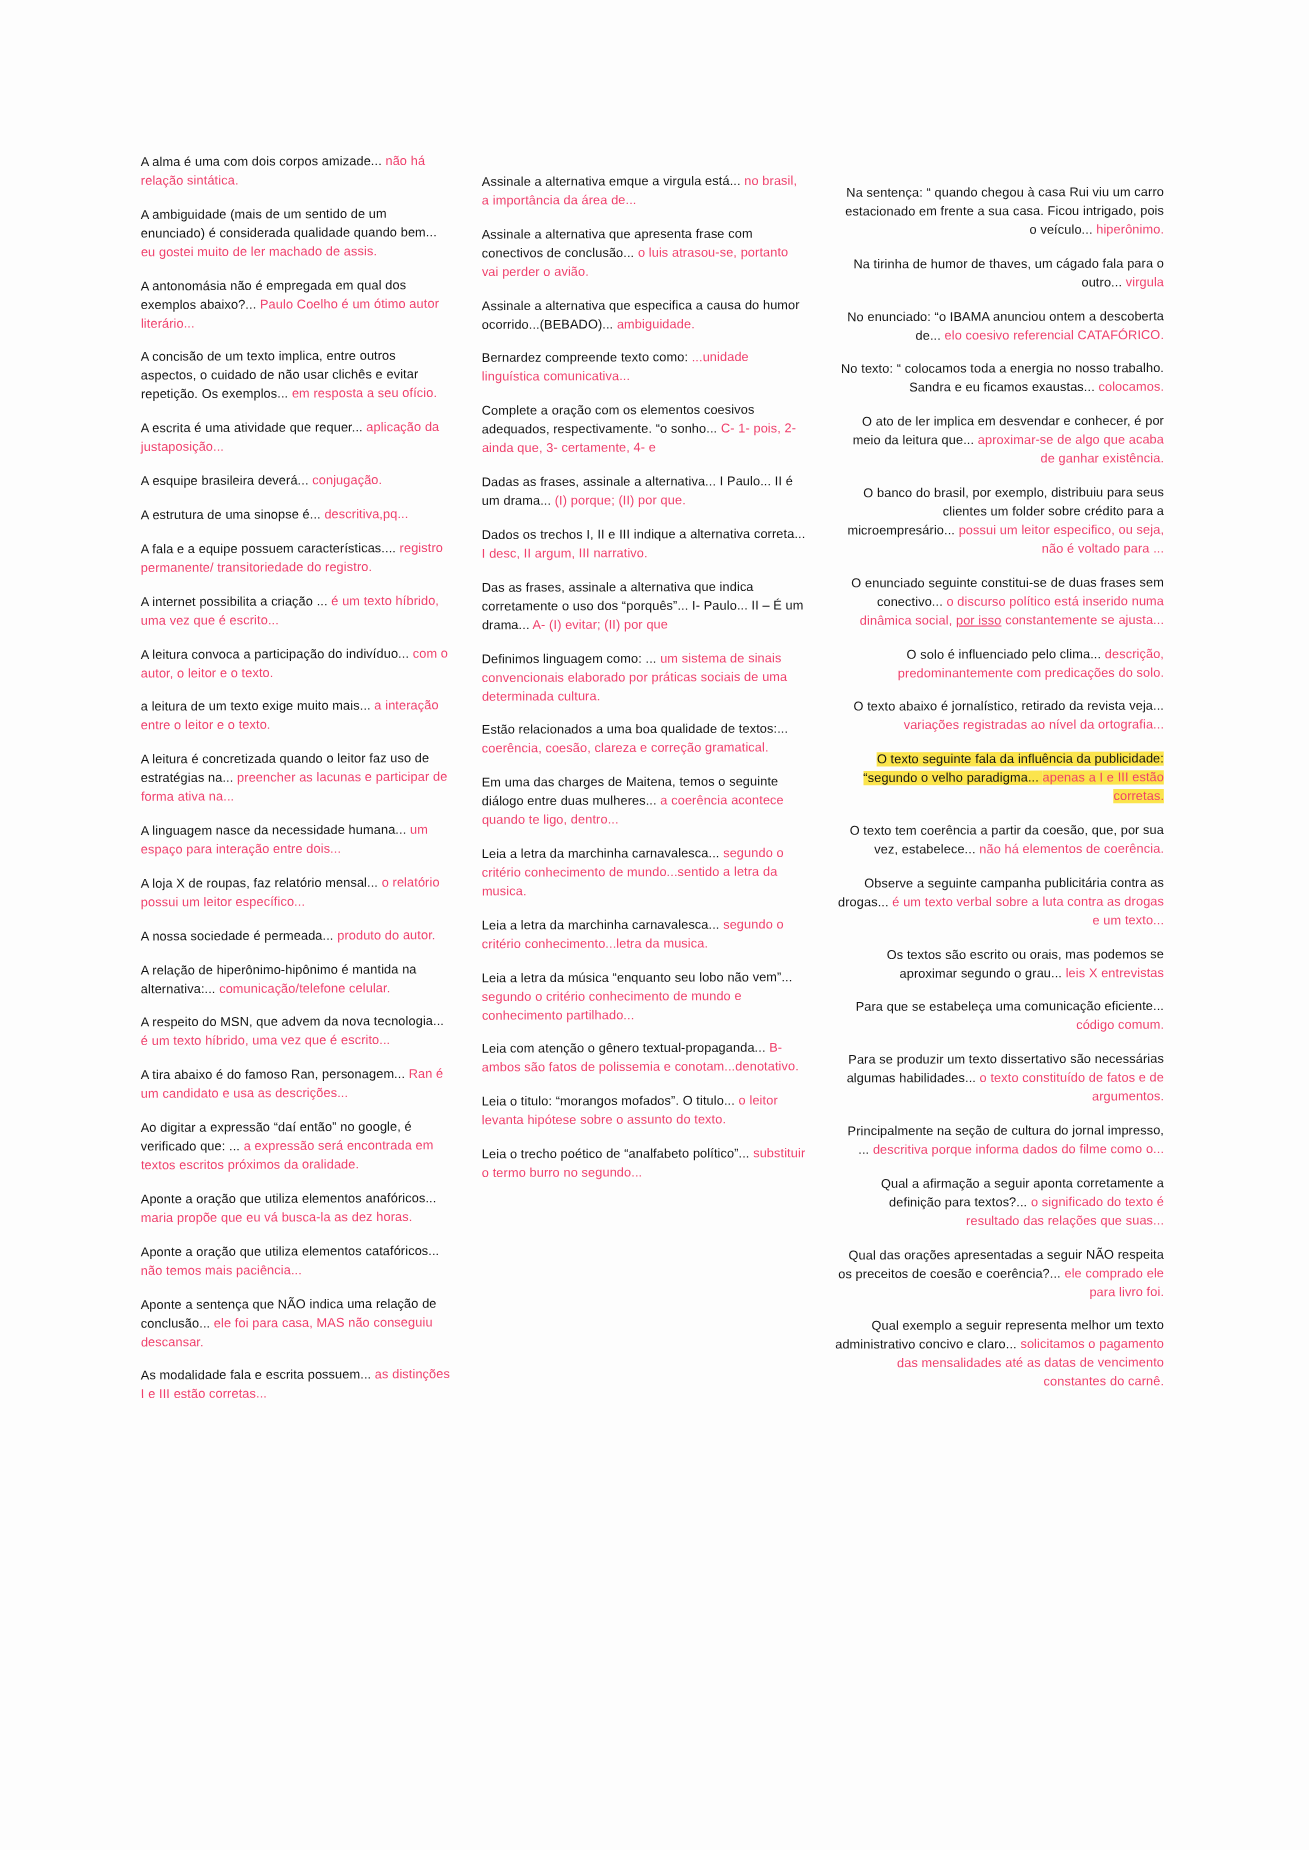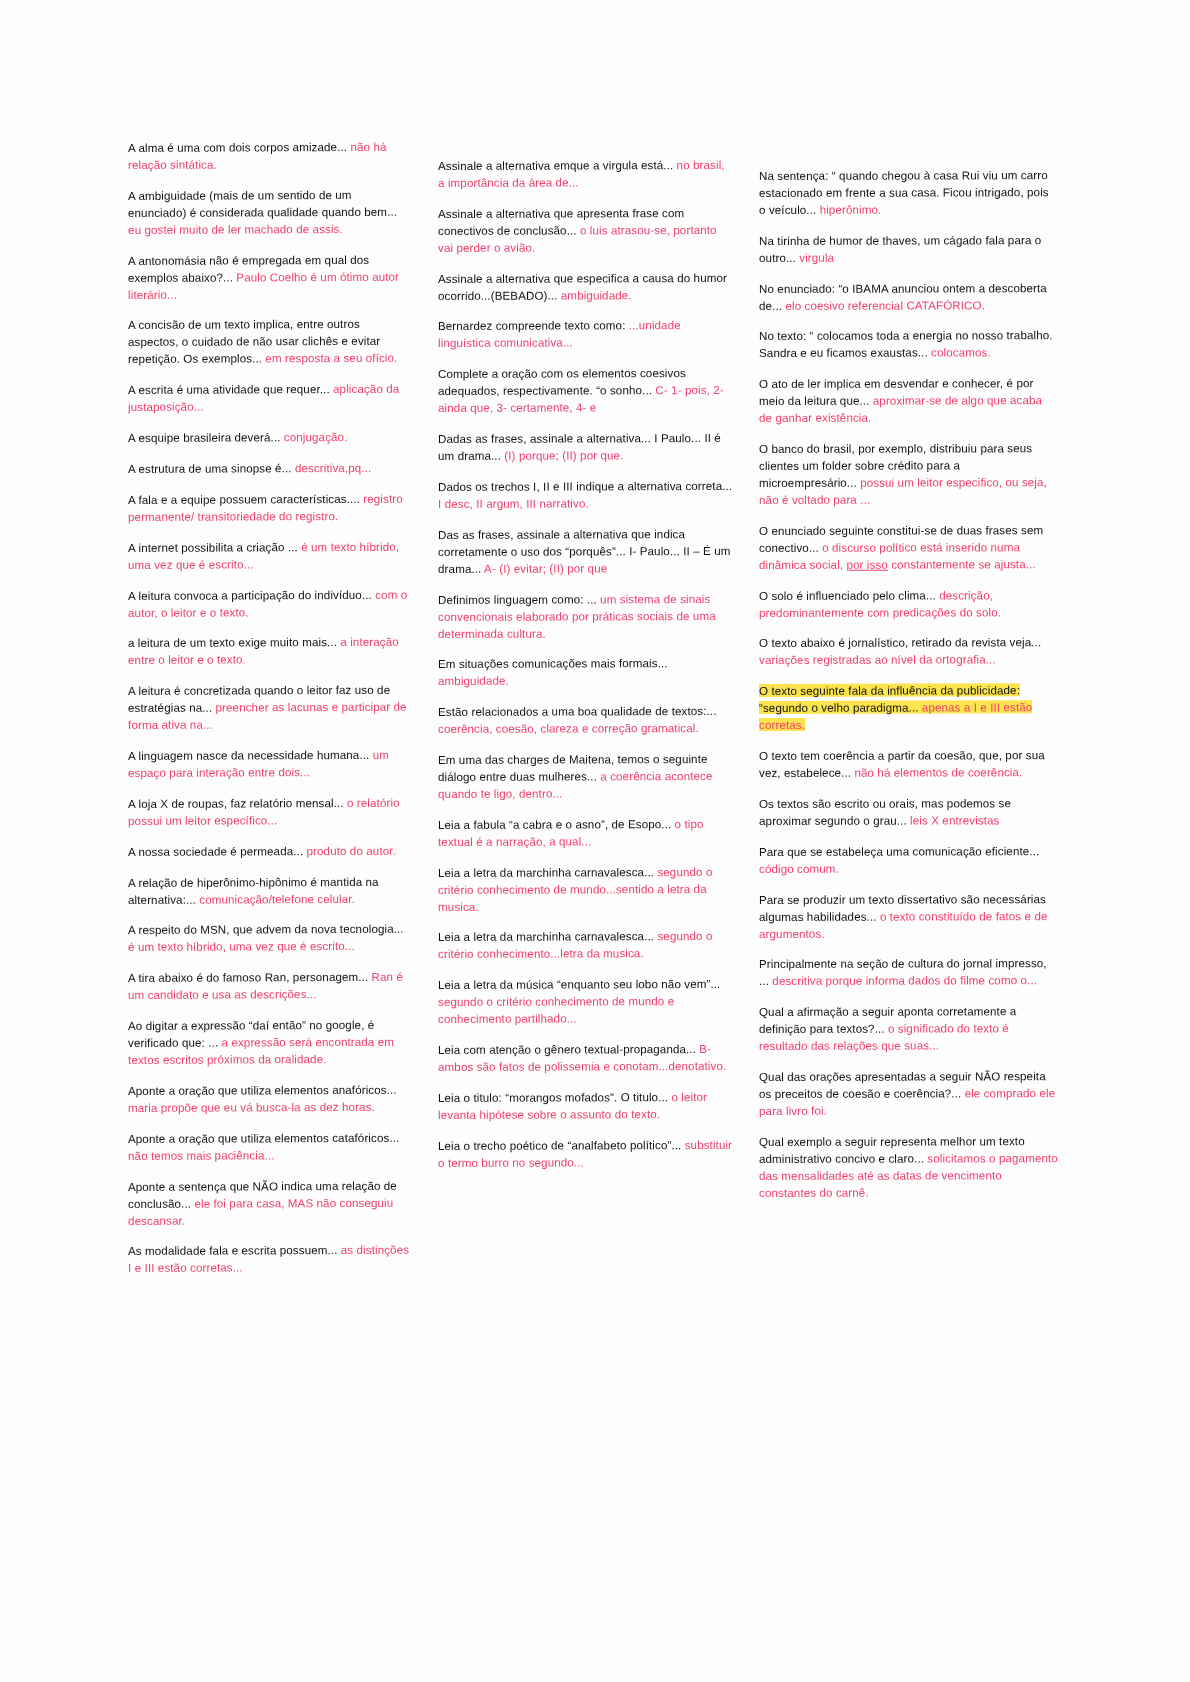--- a/index.html
+++ b/index.html
@@ -58,21 +58,21 @@
     background: #fbe44d;
     box-decoration-break: clone;
     -webkit-box-decoration-break: clone;
   }
   .a .u {
     text-decoration: underline;
   }
   
   .col-1 .entry { transform: rotate(-0.25deg); transform-origin: left center; }
   .col-2 .entry { transform: rotate(-0.2deg); transform-origin: left center; }
-  .col-3 .entry { transform: rotate(-0.15deg); transform-origin: left center; }
+  .col-3 .entry { transform: rotate(-0.15deg); transform-origin: left center; text-align: right; }
 </style>
 </head>
 <body>
 
 <div class="page">
   <div class="columns">
     <div class="col col-1">
         <div class="entry"><span class="q">A alma é uma com dois corpos amizade... </span><span class="a">não há relação sintática.</span></div>
         <div class="entry"><span class="q">A ambiguidade (mais de um sentido de um enunciado) é considerada qualidade quando bem... </span><span class="a">eu gostei muito de ler machado de assis.</span></div>
         <div class="entry"><span class="q">A antonomásia não é empregada em qual dos exemplos abaixo?... </span><span class="a">Paulo Coelho é um ótimo autor literário...</span></div>
@@ -100,43 +100,42 @@
     <div class="col col-2">
         <div class="entry"><span class="q">Assinale a alternativa emque a virgula está... </span><span class="a">no brasil, a importância da área de...</span></div>
         <div class="entry"><span class="q">Assinale a alternativa que apresenta frase com conectivos de conclusão... </span><span class="a">o luis atrasou-se, portanto vai perder o avião.</span></div>
         <div class="entry"><span class="q">Assinale a alternativa que especifica a causa do humor ocorrido...(BEBADO)... </span><span class="a">ambiguidade.</span></div>
         <div class="entry"><span class="q">Bernardez compreende texto como: </span><span class="a">...unidade linguística comunicativa...</span></div>
         <div class="entry"><span class="q">Complete a oração com os elementos coesivos adequados, respectivamente. “o sonho... </span><span class="a">C- 1- pois, 2- ainda que, 3- certamente, 4- e</span></div>
         <div class="entry"><span class="q">Dadas as frases, assinale a alternativa... I Paulo... II é um drama... </span><span class="a">(I) porque; (II) por que.</span></div>
         <div class="entry"><span class="q">Dados os trechos I, II e III indique a alternativa correta... </span><span class="a">I desc, II argum, III narrativo.</span></div>
         <div class="entry"><span class="q">Das as frases, assinale a alternativa que indica corretamente o uso dos “porquês”... I- Paulo... II – É um drama... </span><span class="a">A- (I) evitar; (II) por que</span></div>
         <div class="entry"><span class="q">Definimos linguagem como: ... </span><span class="a">um sistema de sinais convencionais elaborado por práticas sociais de uma determinada cultura.</span></div>
-        <div class="entry"><span class="q">Em situações comunicações mais formais... </span><span class="a">ambiguidade.</span></div>
         <div class="entry"><span class="q">Estão relacionados a uma boa qualidade de textos:... </span><span class="a">coerência, coesão, clareza e correção gramatical.</span></div>
         <div class="entry"><span class="q">Em uma das charges de Maitena, temos o seguinte diálogo entre duas mulheres... </span><span class="a">a coerência acontece quando te ligo, dentro...</span></div>
-        <div class="entry"><span class="q">Leia a fabula “a cabra e o asno”, de Esopo... </span><span class="a">o tipo textual é a narração, a qual...</span></div>
         <div class="entry"><span class="q">Leia a letra da marchinha carnavalesca... </span><span class="a">segundo o critério conhecimento de mundo...sentido a letra da musica.</span></div>
         <div class="entry"><span class="q">Leia a letra da marchinha carnavalesca... </span><span class="a">segundo o critério conhecimento...letra da musica.</span></div>
         <div class="entry"><span class="q">Leia a letra da música “enquanto seu lobo não vem”... </span><span class="a">segundo o critério conhecimento de mundo e conhecimento partilhado...</span></div>
         <div class="entry"><span class="q">Leia com atenção o gênero textual-propaganda... </span><span class="a">B-ambos são fatos de polissemia e conotam...denotativo.</span></div>
         <div class="entry"><span class="q">Leia o titulo: “morangos mofados”. O titulo... </span><span class="a">o leitor levanta hipótese sobre o assunto do texto.</span></div>
         <div class="entry"><span class="q">Leia o trecho poético de “analfabeto político”... </span><span class="a">substituir o termo burro no segundo...</span></div>
       </div>
     <div class="col col-3">
         <div class="entry"><span class="q">Na sentença: “ quando chegou à casa Rui viu um carro estacionado em frente a sua casa. Ficou intrigado, pois o veículo... </span><span class="a">hiperônimo.</span></div>
         <div class="entry"><span class="q">Na tirinha de humor de thaves, um cágado fala para o outro... </span><span class="a">virgula</span></div>
         <div class="entry"><span class="q">No enunciado: “o IBAMA anunciou ontem a descoberta de... </span><span class="a">elo coesivo referencial CATAFÓRICO.</span></div>
         <div class="entry"><span class="q">No texto: “ colocamos toda a energia no nosso trabalho. Sandra e eu ficamos exaustas... </span><span class="a">colocamos.</span></div>
         <div class="entry"><span class="q">O ato de ler implica em desvendar e conhecer, é por meio da leitura que... </span><span class="a">aproximar-se de algo que acaba de ganhar existência.</span></div>
         <div class="entry"><span class="q">O banco do brasil, por exemplo, distribuiu para seus clientes um folder sobre crédito para a microempresário... </span><span class="a">possui um leitor especifico, ou seja, não é voltado para ...</span></div>
         <div class="entry"><span class="q">O enunciado seguinte constitui-se de duas frases sem conectivo... </span><span class="a">o discurso político está inserido numa dinâmica social, <span class="u">por isso</span> constantemente se ajusta...</span></div>
         <div class="entry"><span class="q">O solo é influenciado pelo clima... </span><span class="a">descrição, predominantemente com predicações do solo.</span></div>
         <div class="entry"><span class="q">O texto abaixo é jornalístico, retirado da revista veja... </span><span class="a">variações registradas ao nível da ortografia...</span></div>
         <div class="entry hl"><span class="q">O texto seguinte fala da influência da publicidade: “segundo o velho paradigma... </span><span class="a">apenas a I e III estão corretas.</span></div>
         <div class="entry"><span class="q">O texto tem coerência a partir da coesão, que, por sua vez, estabelece... </span><span class="a">não há elementos de coerência.</span></div>
+        <div class="entry"><span class="q">Observe a seguinte campanha publicitária contra as drogas... </span><span class="a">é um texto verbal sobre a luta contra as drogas e um texto...</span></div>
         <div class="entry"><span class="q">Os textos são escrito ou orais, mas podemos se aproximar segundo o grau... </span><span class="a">leis X entrevistas</span></div>
         <div class="entry"><span class="q">Para que se estabeleça uma comunicação eficiente... </span><span class="a">código comum.</span></div>
         <div class="entry"><span class="q">Para se produzir um texto dissertativo são necessárias algumas habilidades... </span><span class="a">o texto constituído de fatos e de argumentos.</span></div>
         <div class="entry"><span class="q">Principalmente na seção de cultura do jornal impresso, ... </span><span class="a">descritiva porque informa dados do filme como o...</span></div>
         <div class="entry"><span class="q">Qual a afirmação a seguir aponta corretamente a definição para textos?... </span><span class="a">o significado do texto é resultado das relações que suas...</span></div>
         <div class="entry"><span class="q">Qual das orações apresentadas a seguir NÃO respeita os preceitos de coesão e coerência?... </span><span class="a">ele comprado ele para livro foi.</span></div>
         <div class="entry"><span class="q">Qual exemplo a seguir representa melhor um texto administrativo concivo e claro... </span><span class="a">solicitamos o pagamento das mensalidades até as datas de vencimento constantes do carnê.</span></div>
       </div>
   </div>
 </div>

